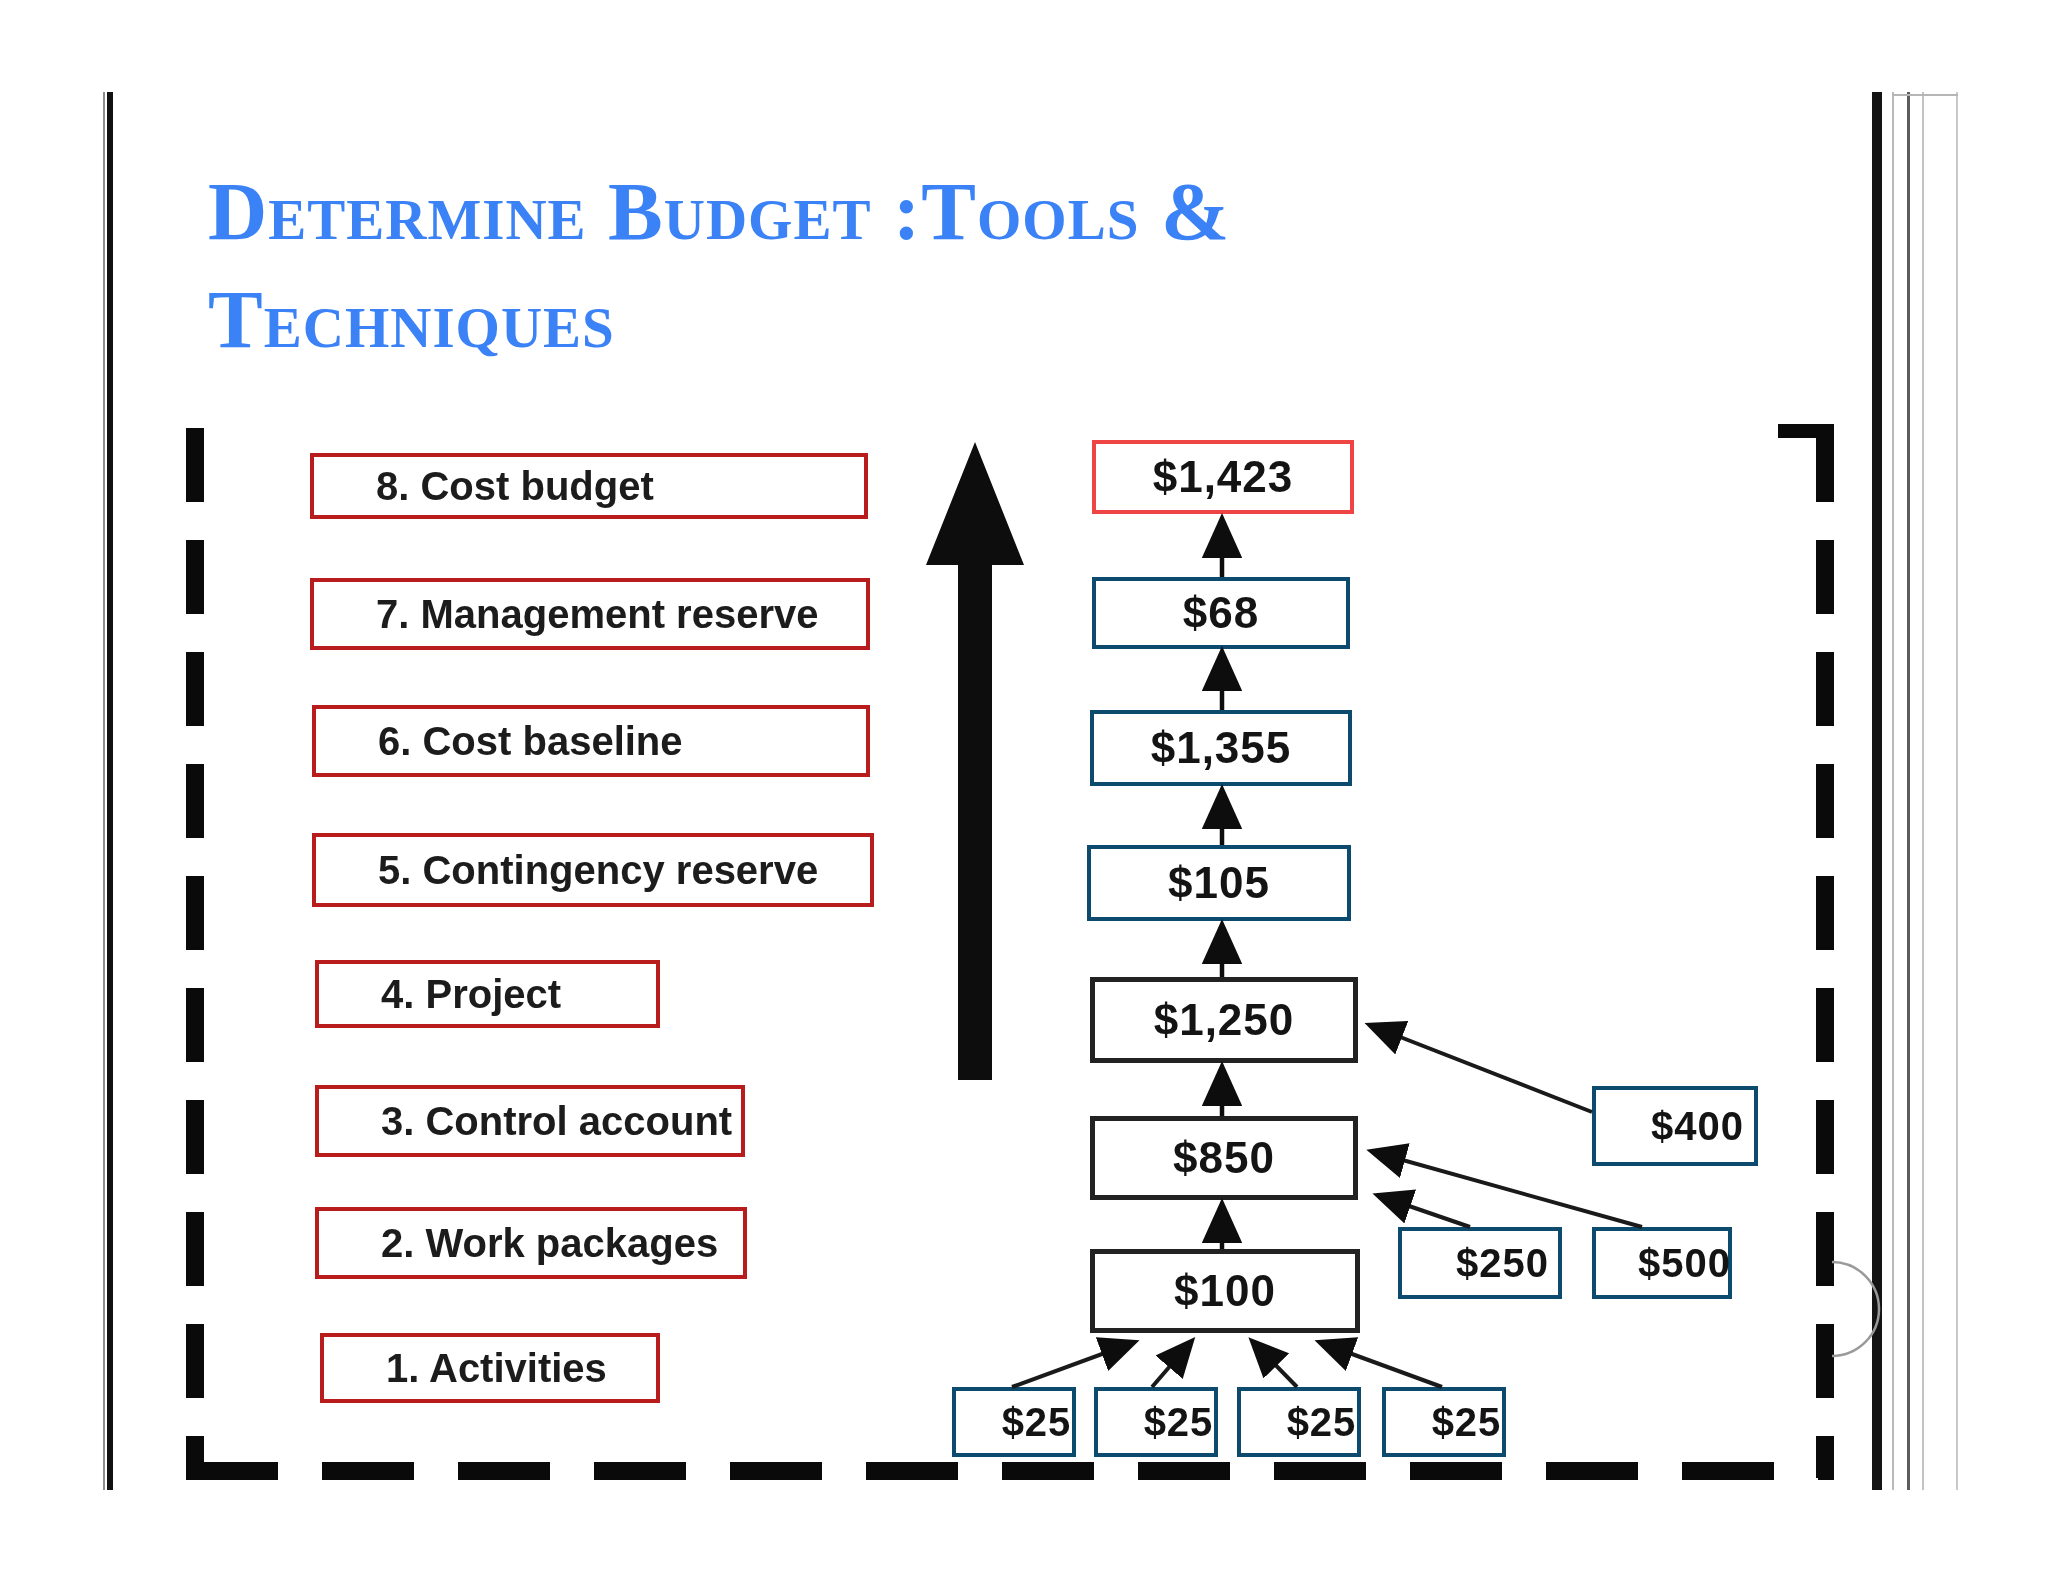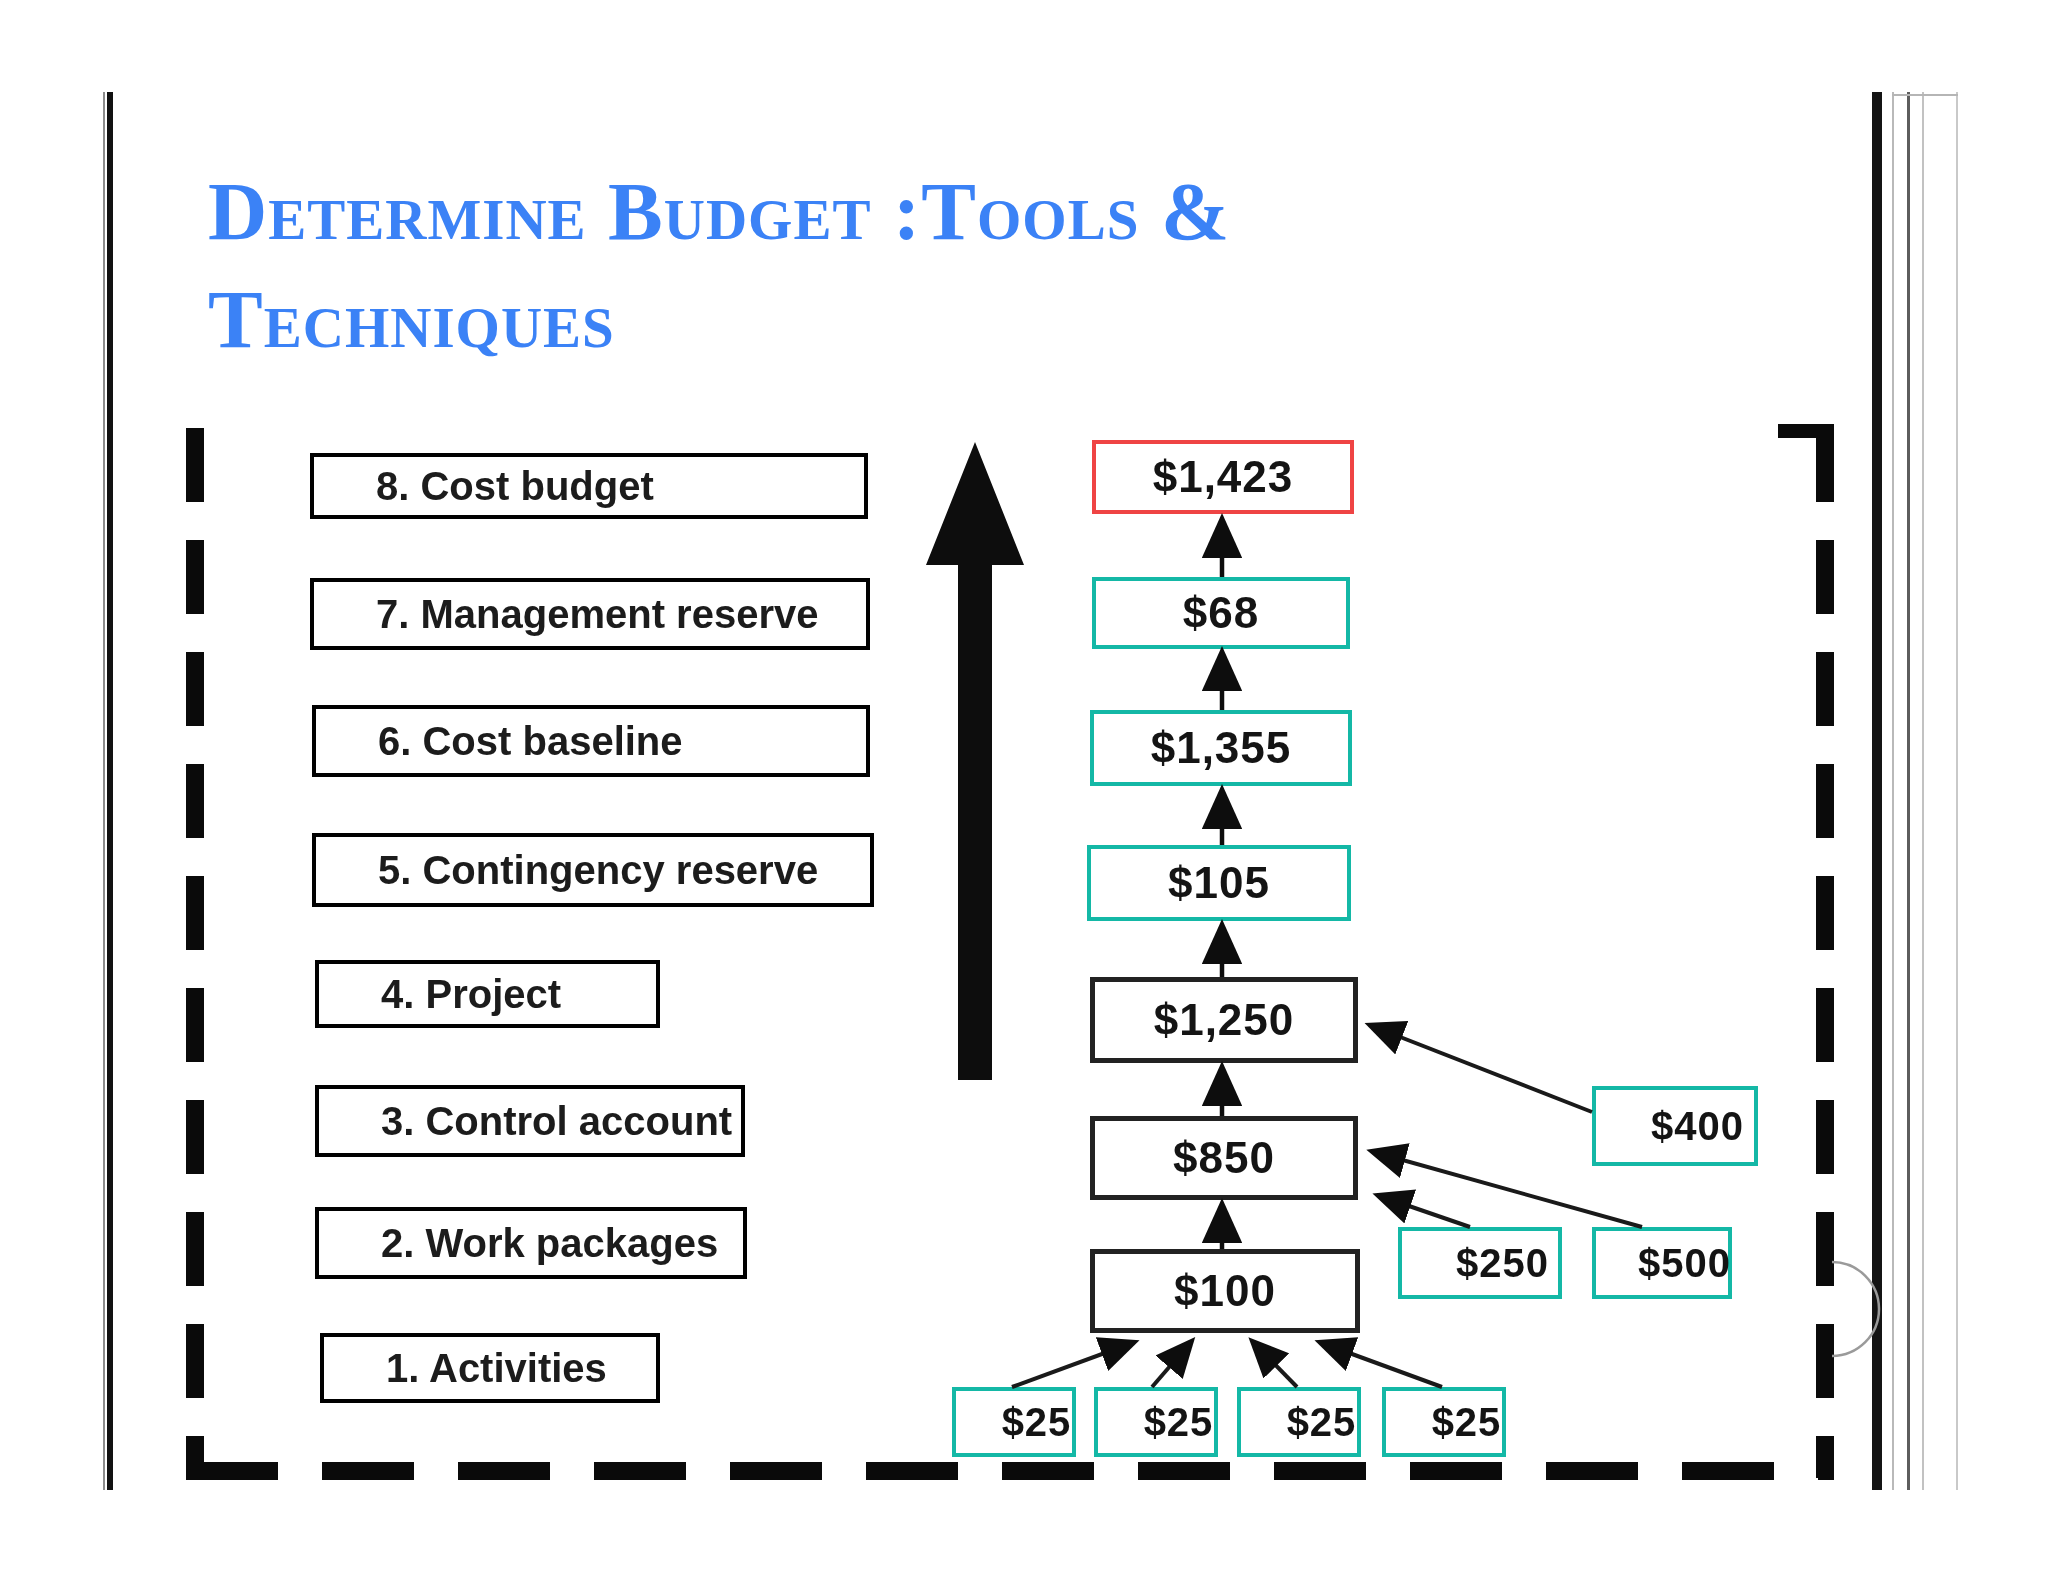--- a/index.html
+++ b/index.html
@@ -27,26 +27,26 @@
   
   .dash-v{position:absolute;top:428px;width:18px;height:1050px;
     background:repeating-linear-gradient(180deg,#0a0a0a 0 74px,transparent 74px 112px);}
   .dash-left{left:186px;}
   .dash-right{left:1816px;}
   .dash-bottom{position:absolute;left:186px;top:1462px;width:1648px;height:18px;
     background:repeating-linear-gradient(90deg,#0a0a0a 0 92px,transparent 92px 136px);}
   .dash-tick{position:absolute;left:1778px;top:424px;width:56px;height:14px;background:#0a0a0a;}
   
   .pbox{
-    position:absolute;background:#fff;border:4px solid #000000;
+    position:absolute;background:#fff;border:4px solid #b91c1c;
     display:flex;align-items:center;box-sizing:border-box;
     font-size:40px;font-weight:600;color:#1c1c1c;padding-left:62px;white-space:nowrap;
   }
   .mbox{
-    position:absolute;background:#fff;border:4px solid #14b8a6;
+    position:absolute;background:#fff;border:4px solid #0c4a6e;
     display:flex;align-items:center;justify-content:center;box-sizing:border-box;
     font-size:44px;font-weight:700;color:#141414;letter-spacing:1px;
   }
   .mbox.total{border:4px solid #ef4444;}
   .mbox.mid{border-width:5px;border-color:#222;}
   .mbox.small{font-size:40px;padding-left:45px;}
   svg.overlay{position:absolute;left:0;top:0;}
 </style>
 </head>
 <body>

